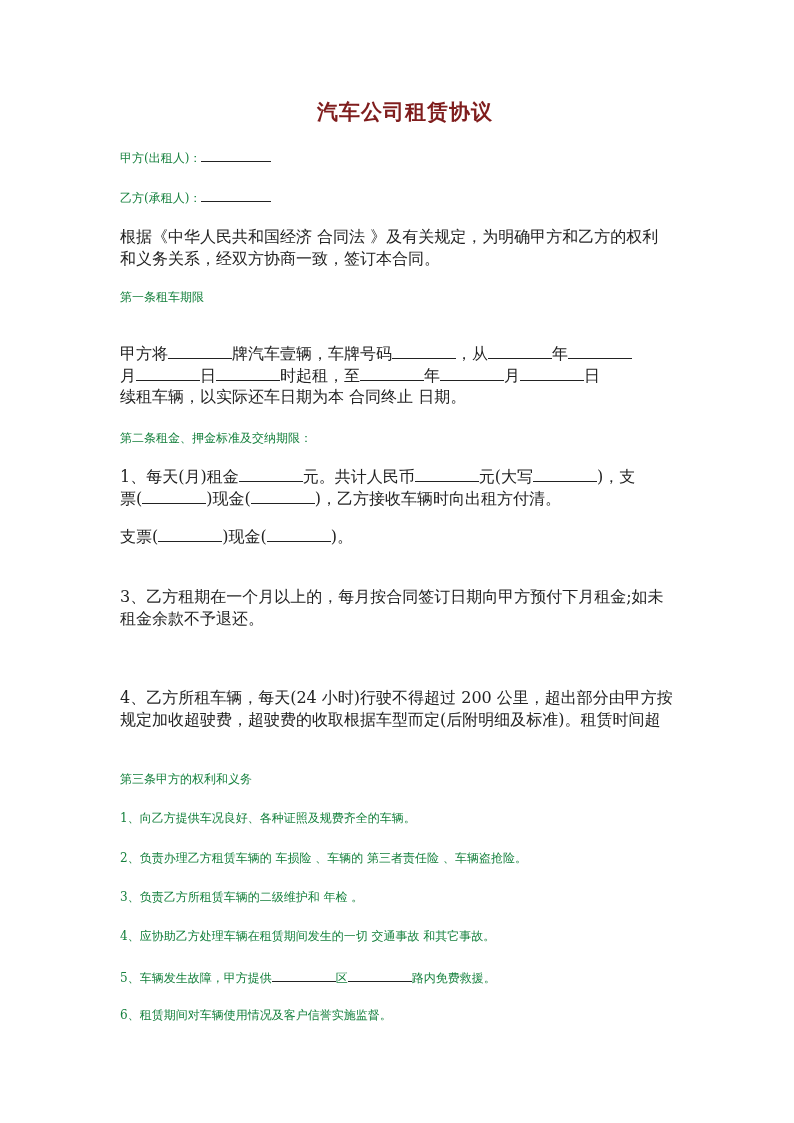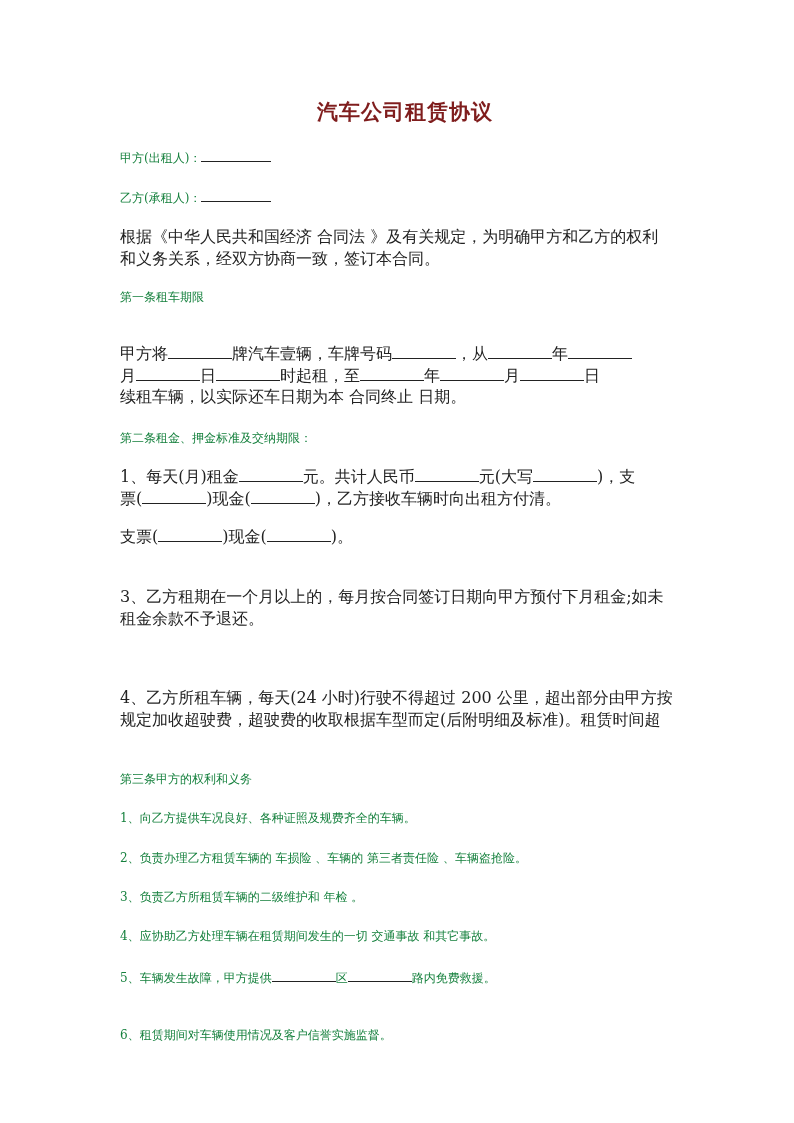--- a/index.html
+++ b/index.html
@@ -120,15 +120,15 @@
 
   <div class="line" style="top:808px;">1、向乙方提供车况良好、各种证照及规费齐全的车辆。</div>
   <div class="line" style="top:848px;">2、负责办理乙方租赁车辆的  车损险  、车辆的  第三者责任险  、车辆盗抢险。</div>
   <div class="line" style="top:887px;">3、负责乙方所租赁车辆的二级维护和  年检  。</div>
   <div class="line" style="top:926px;">4、应协助乙方处理车辆在租赁期间发生的一切  交通事故  和其它事故。</div>
 
   <div class="line" style="top:966px;">
     <span>5、车辆发生故障，甲方提供</span><span class="blank b64"></span><span>区</span><span class="blank b64"></span><span>路内免费救援。</span>
   </div>
 
-  <div class="line" style="top:1005px;margin-top:20px;">6、租赁期间对车辆使用情况及客户信誉实施监督。</div>
+  <div class="line" style="top:1005px;">6、租赁期间对车辆使用情况及客户信誉实施监督。</div>
 
 </div>
 
 </body></html>

